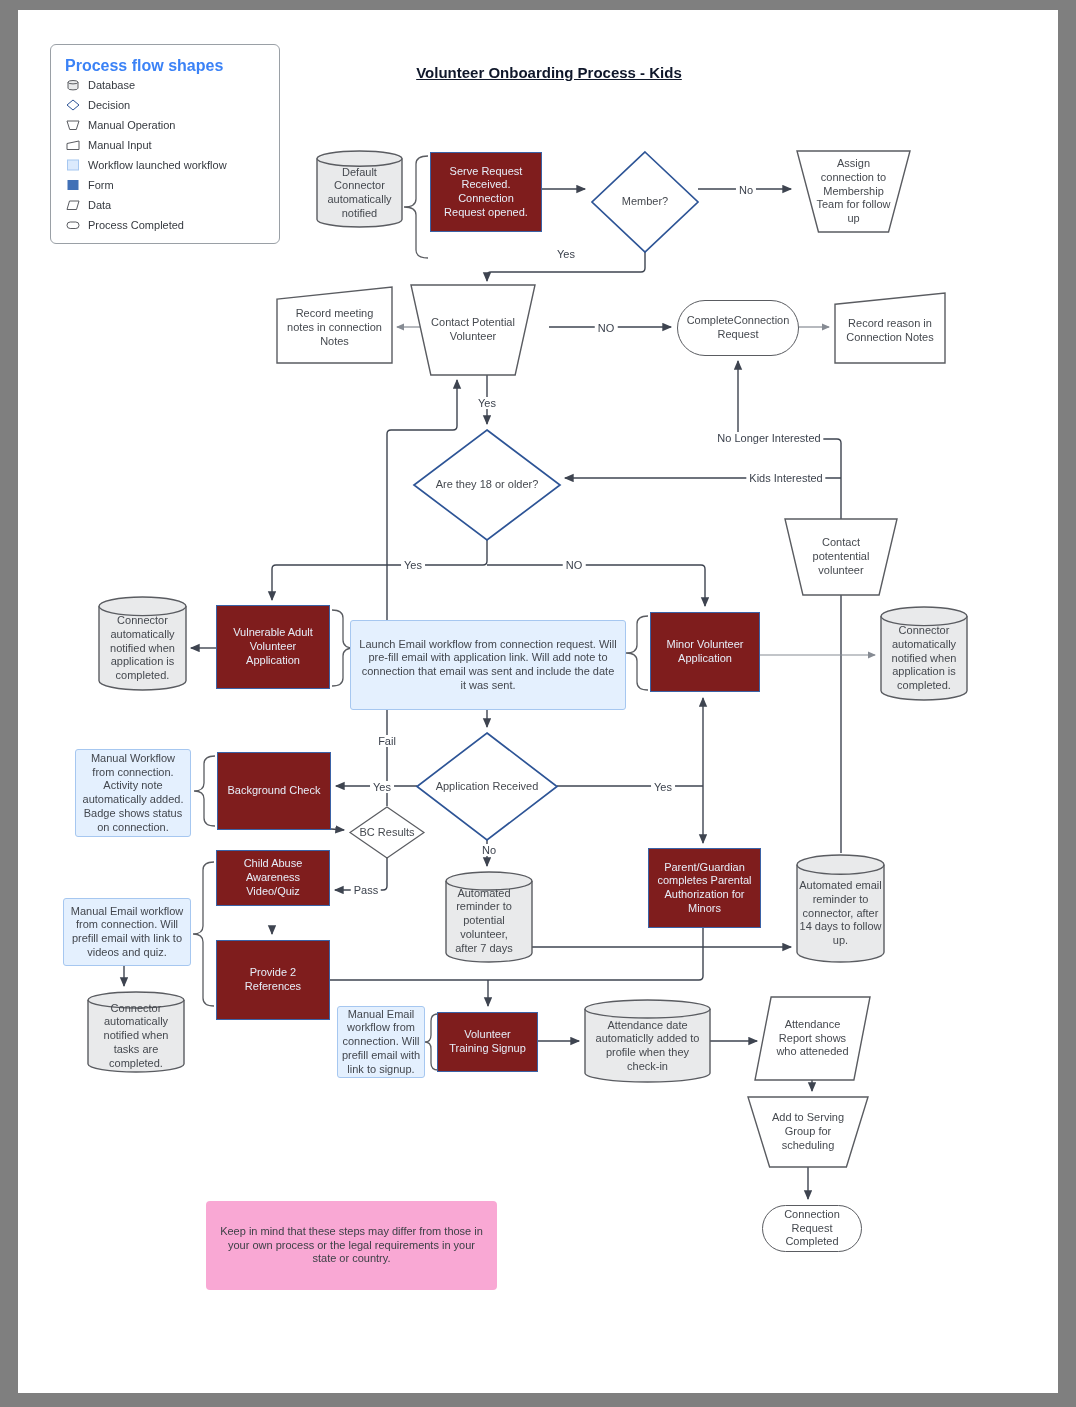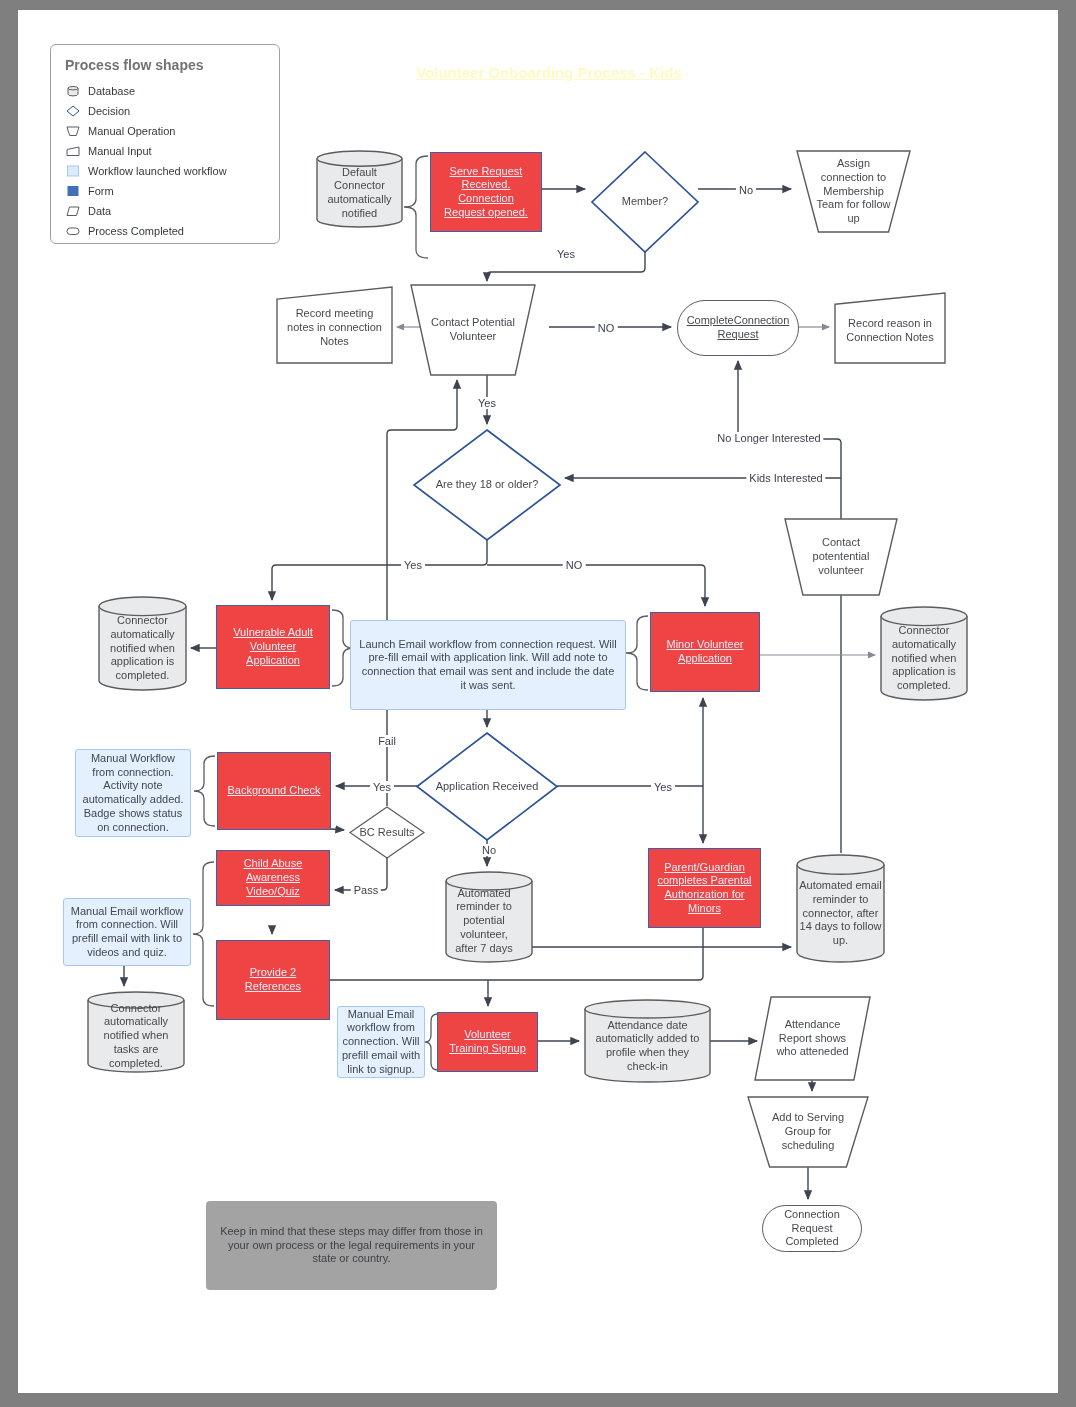--- a/index.html
+++ b/index.html
@@ -4,35 +4,35 @@
 <style>
   html,body{margin:0;padding:0;}
   body{background:#7f7f7f;font-family:"Liberation Sans",sans-serif;}
   #canvas{position:relative;width:1076px;height:1407px;overflow:hidden;}
   #page{position:absolute;left:18px;top:10px;width:1040px;height:1383px;background:#ffffff;}
   .abs{position:absolute;}
   .shape{position:absolute;display:flex;align-items:center;justify-content:center;
          text-align:center;font-size:11px;line-height:1.25;color:#45494f;}
   .shape span{position:relative;z-index:2;display:block;}
   .shape-bg{position:absolute;inset:0;width:100%;height:100%;overflow:visible;z-index:0;}
-  .form{background:#ef4444;border:1px solid #3a62a6;color:#e6edf8;text-decoration:underline;}
+  .form{background:#7f1d1d;border:1px solid #3a62a6;color:#e6edf8;}
   .note{background:#e4f0fe;border:1px solid #a6c7f0;border-radius:3px;color:#43474e;}
   .stadium{background:#fff;border:1.4px solid #5a5c61;}
-  .pink{background:#a3a3a3;border-radius:4px;color:#3d4147;}
+  .pink{background:#f9a8d4;border-radius:4px;color:#3d4147;}
   .elabel{position:absolute;transform:translate(-50%,-50%);background:#fff;
           padding:0 3px;font-size:11px;color:#3c424d;white-space:nowrap;z-index:5;}
   .pad{padding:2px 6px;}
   
   #legend{position:absolute;left:50px;top:44px;width:230px;height:200px;background:#fff;
           border:1px solid #9aa0a6;border-radius:6px;box-sizing:border-box;padding:12px 14px;}
-  #legend .ltitle{font-size:14px;font-weight:bold;color:#737373;margin-bottom:8px;}
+  #legend .ltitle{font-size:16px;font-weight:bold;color:#3b82f6;}
   .lrow{display:flex;align-items:center;gap:8px;height:20px;font-size:11px;color:#35393f;}
   .licon{width:15px;display:flex;justify-content:center;}
   #title{position:absolute;left:299px;top:64px;width:500px;text-align:center;
-         font-size:15px;font-weight:bold;text-decoration:underline;color:#fef9c3;}
+         font-size:15px;font-weight:bold;text-decoration:underline;color:#0f172a;}
 </style>
 </head>
 <body>
 
 <div id="canvas">
   <div id="page"></div>
 
   <svg class="abs" style="left:0;top:0;z-index:1;" width="1076" height="1407" viewBox="0 0 1076 1407">
     <defs>
       <marker id="ad" markerWidth="8" markerHeight="7" refX="6.2" refY="3" orient="auto">
@@ -189,21 +189,21 @@
       </svg>
     <span style="padding:6px 6px 0 6px;">Record meeting notes in connection Notes</span>
   </div>
   <div class="shape" style="left:411px;top:285px;width:124px;height:90px;z-index:2;">
     <svg class="shape-bg" viewBox="0 0 100 100" preserveAspectRatio="none">
         <polygon points="0,0 100,0 84,100 16,100" fill="#fff" stroke="#5a5c61" vector-effect="non-scaling-stroke" stroke-width="1.4"></polygon>
       </svg>
     <span style="padding:0 14px;">Contact Potential Volunteer</span>
   </div>
   <div class="shape stadium" style="left:677px;top:300px;width:122px;height:56px;border-radius:28px;box-sizing:border-box;z-index:2;">
-    <span style="padding:0 0;text-decoration:underline;">CompleteConnection Request</span>
+    <span style="padding:0 0;">CompleteConnection Request</span>
   </div>
   <div class="shape" style="left:835px;top:293px;width:110px;height:70px;z-index:2;">
     <svg class="shape-bg" viewBox="0 0 100 100" preserveAspectRatio="none">
         <polygon points="0,16 100,0 100,100 0,100" fill="#fff" stroke="#5a5c61" vector-effect="non-scaling-stroke" stroke-width="1.4"></polygon>
       </svg>
     <span style="padding:6px 6px 0 6px;">Record reason in Connection Notes</span>
   </div>
 
   <div class="shape" style="left:414px;top:430px;width:146px;height:110px;z-index:2;">
     <svg class="shape-bg" viewBox="0 0 100 100" preserveAspectRatio="none">

